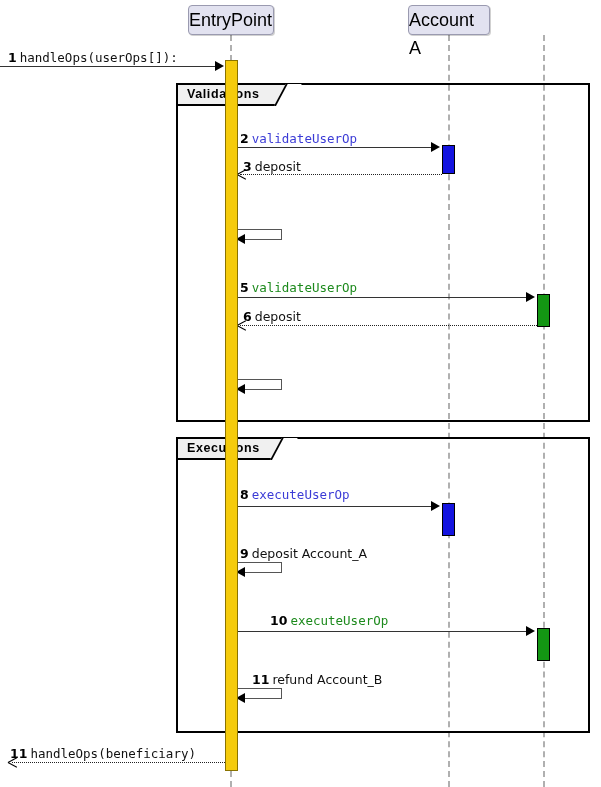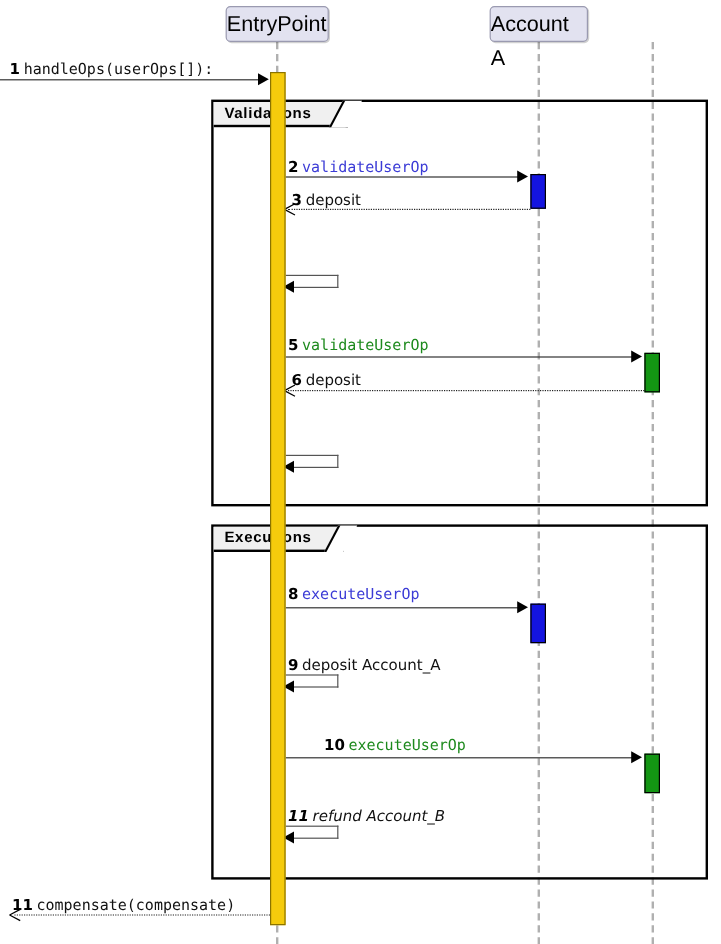--- a/index.html
+++ b/index.html
@@ -220,28 +220,28 @@
   </div>
   <div class="selfcall" style="left:238px; top:562px; width:44px; height:11px;"></div>
   <div class="arrow-head arrow-left" style="left:236px; top:567px;"></div>
 
   <div class="msg-label" style="left:240px; top:613px;margin-left:30px;">
     <span class="seq">10</span><span class="txt mono green">executeUserOp</span>
   </div>
   <div class="msg-line" style="left:238px; top:631px; width:289px;"></div>
   <div class="arrow-head arrow-right" style="left:526px; top:626px;"></div>
 
-  <div class="msg-label" style="left:240px; top:672px;font-style:italic;">
+  <div class="msg-label" style="left:252px; top:672px;">
     <span class="seq">11</span><span class="txt black">refund Account_B</span>
   </div>
   <div class="selfcall" style="left:238px; top:688px; width:44px; height:11px;"></div>
   <div class="arrow-head arrow-left" style="left:236px; top:693px;"></div>
 
   <div class="msg-label" style="left:10px; top:746px;">
-    <span class="seq">11</span><span class="txt mono black">compensate(compensate)</span>
+    <span class="seq">11</span><span class="txt mono black">handleOps(beneficiary)</span>
   </div>
   <div class="msg-line dotted" style="left:12px; top:762px; width:213px;"></div>
   <div class="arrow-head arrow-left-open" style="left:8px; top:762px; width:10px; height:0;"></div>
 
   <div class="activation act-yellow" style="left:225px; top:60px; width:13px; height:711px;"></div>
   <div class="activation act-blue" style="left:442px; top:145px; width:13px; height:29px;"></div>
   <div class="activation act-green" style="left:537px; top:294px; width:13px; height:33px;"></div>
   <div class="activation act-blue" style="left:442px; top:503px; width:13px; height:33px;"></div>
   <div class="activation act-green" style="left:537px; top:628px; width:13px; height:33px;"></div>
 

